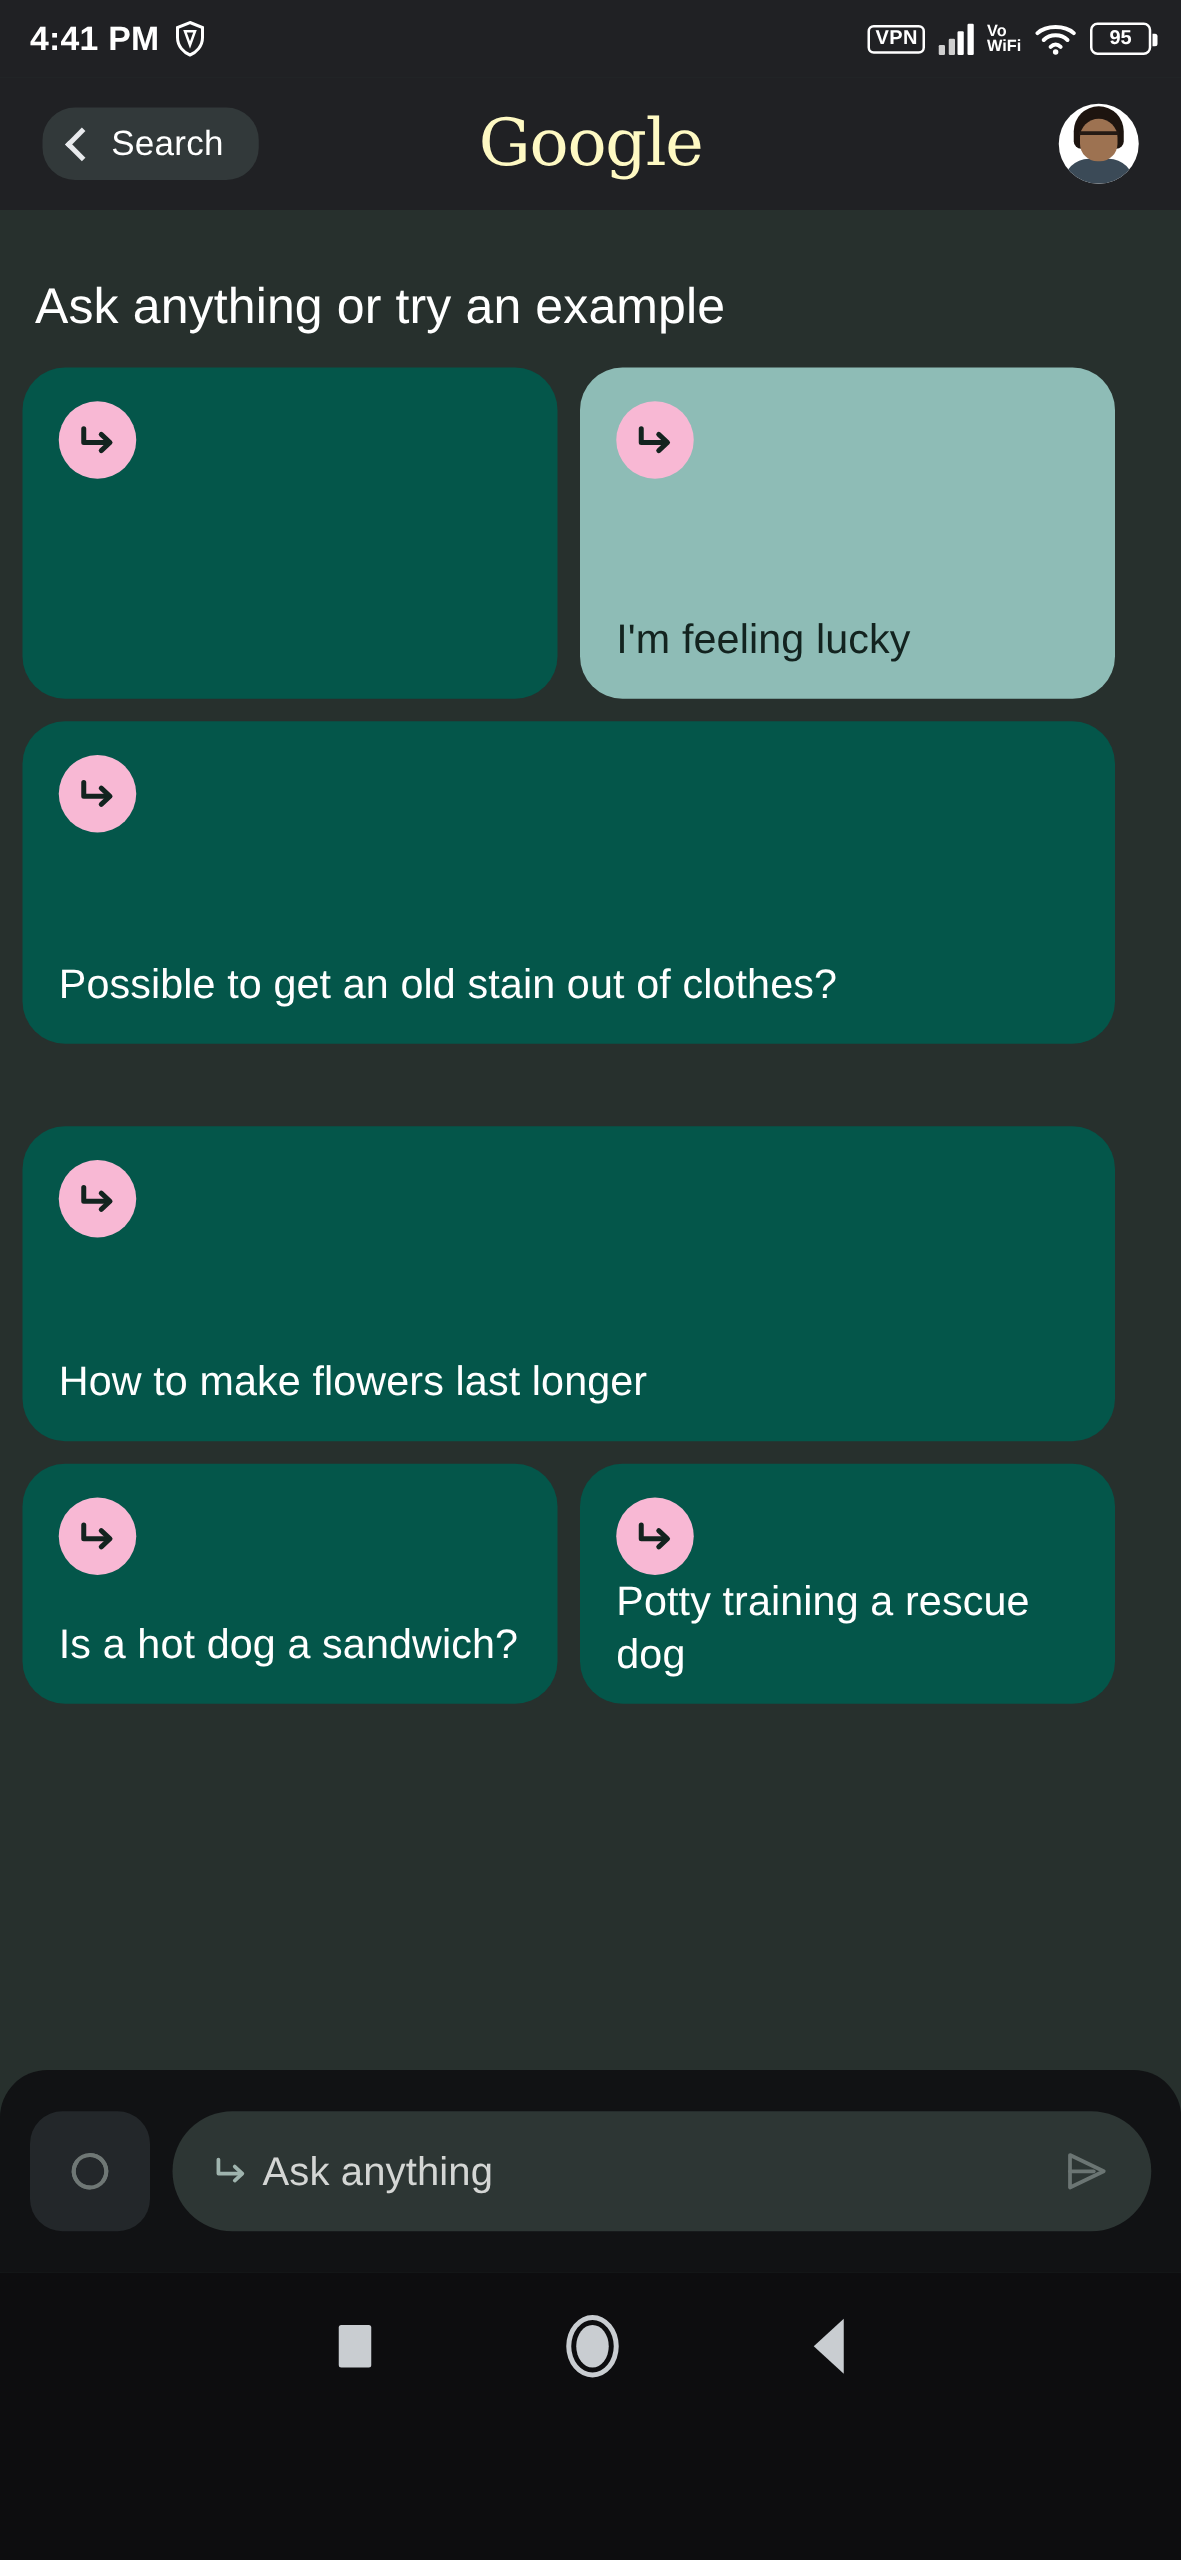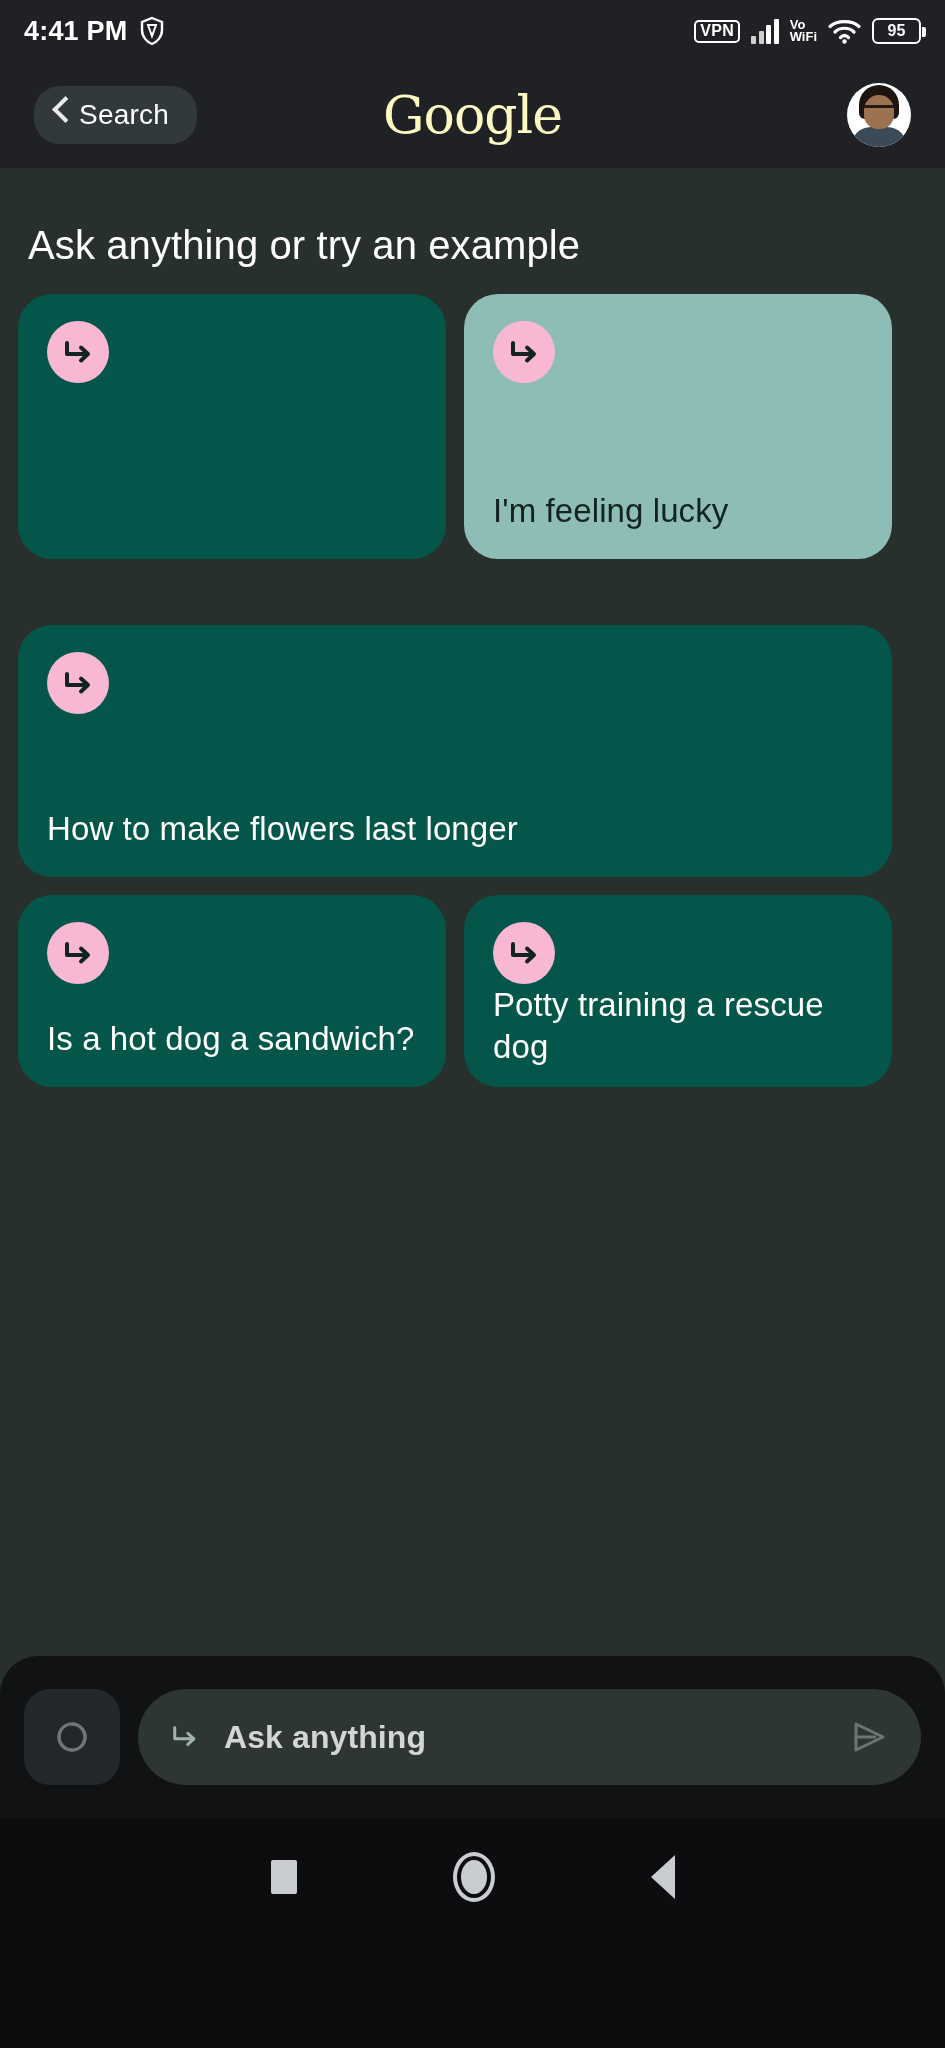--- a/index.html
+++ b/index.html
@@ -38,21 +38,21 @@
   }
   .battery:after{ content:""; position:absolute; right:-7px; top:7px;
     width:4px; height:10px; background:#fff; border-radius:0 2px 2px 0; }
 
   
   .appbar {
     position:absolute; top:62px; left:0; width:945px; height:106px;
     background:#202124; display:flex; align-items:center; padding:0 34px;
   }
   .backpill {
-    display:flex; align-items:flex-start; gap:4px;
+    display:flex; align-items:center; gap:14px;
     background:#32393a; border-radius:26px; padding:13px 28px 13px 22px;
   }
   .chev { width:19px; height:19px; border-left:4px solid #e8eaed;
     border-bottom:4px solid #e8eaed; transform:rotate(45deg); margin-top:1px; }
   .backpill span { color:#ffffff; font-size:28px; letter-spacing:.2px; }
   .glogo {
     position:absolute; left:50%; transform:translateX(-50%);
     color:#fef9c3; font-family:"DejaVu Serif", serif;
     font-size:52px; letter-spacing:-1px; line-height:1;
   }
@@ -102,21 +102,21 @@
     position:absolute; left:0; bottom:118px; width:945px; height:162px;
     background:#111214; border-radius:38px 38px 0 0;
     display:flex; align-items:center; padding:0 24px; gap:18px;
   }
   .dock-btn {
     width:96px; height:96px; border-radius:26px; background:#23272a;
     display:flex; align-items:center; justify-content:center; flex:none;
   }
   .inputbar {
     flex:1; height:96px; background:#2d3634; border-radius:48px;
-    display:flex; align-items:center; padding:0 30px; gap:22px;font-weight:bold;
+    display:flex; align-items:center; padding:0 30px; gap:8px;
   }
   .inputbar .ph { color:#d4d6d4; font-size:32px; flex:1; letter-spacing:.1px; }
 
   
   .navbar {
     position:absolute; left:0; bottom:0; width:945px; height:118px;
     background:#0d0d0f; display:flex; align-items:center;
     justify-content:center; gap:156px;
   }
   .nav-square { width:26px; height:34px; background:#c9cdd1; border-radius:2px; }
@@ -195,20 +195,29 @@
       <div class="card half light h-mid">
         <div class="bubble">
           <svg class="arrowicon" width="34" height="30" viewBox="0 0 34 30">
             <path d="M6 6 L6 17 L26 17" fill="none" stroke="#13231f" stroke-width="4" stroke-linecap="round" stroke-linejoin="round"></path>
             <path d="M20 10.5 L27 17 L20 23.5" fill="none" stroke="#13231f" stroke-width="4" stroke-linecap="round" stroke-linejoin="round"></path>
           </svg>
         </div>
         <div class="ctext">I'm feeling lucky</div>
       </div>
 
+      <div class="card full h-stain">
+        <div class="bubble">
+          <svg class="arrowicon" width="34" height="30" viewBox="0 0 34 30">
+            <path d="M6 6 L6 17 L26 17" fill="none" stroke="#13231f" stroke-width="4" stroke-linecap="round" stroke-linejoin="round"></path>
+            <path d="M20 10.5 L27 17 L20 23.5" fill="none" stroke="#13231f" stroke-width="4" stroke-linecap="round" stroke-linejoin="round"></path>
+          </svg>
+        </div>
+        <div class="ctext">Possible to get an old stain out of clothes?</div>
+      </div>
 
       <div class="card full h-flow">
         <div class="bubble">
           <svg class="arrowicon" width="34" height="30" viewBox="0 0 34 30">
             <path d="M6 6 L6 17 L26 17" fill="none" stroke="#13231f" stroke-width="4" stroke-linecap="round" stroke-linejoin="round"></path>
             <path d="M20 10.5 L27 17 L20 23.5" fill="none" stroke="#13231f" stroke-width="4" stroke-linecap="round" stroke-linejoin="round"></path>
           </svg>
         </div>
         <div class="ctext">How to make flowers last longer</div>
       </div>

